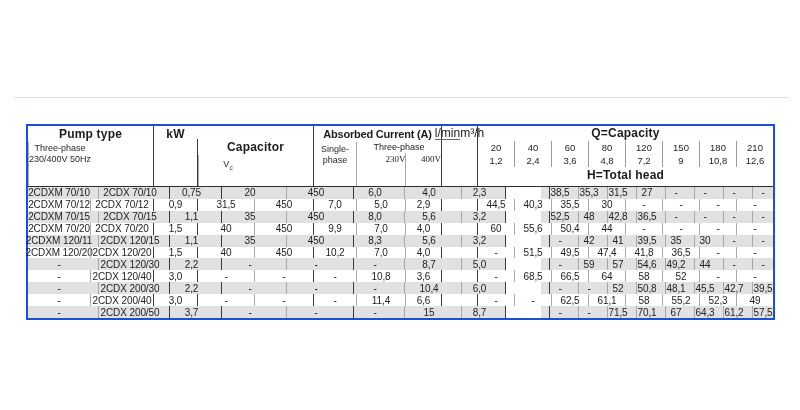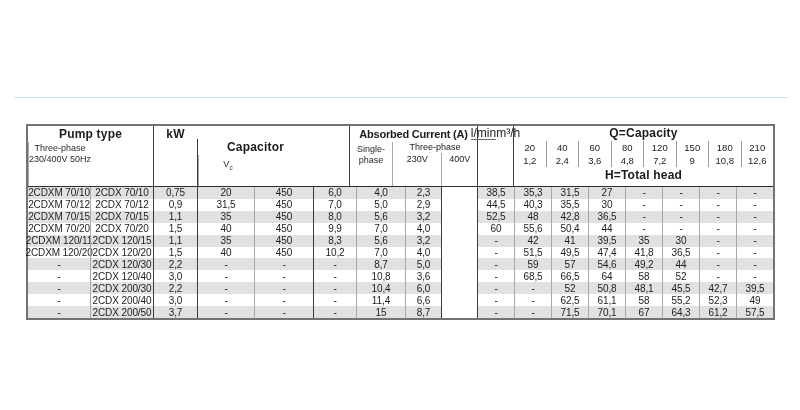--- a/index.html
+++ b/index.html
@@ -20,21 +20,21 @@
   }
   .title-en {
     color:#ffffff; font-weight:bold; font-size:14px; letter-spacing:.3px;
   }
   .title-ar {
     color:#ffffff; font-weight:bold; font-size:12.5px;
     font-family:"DejaVu Sans", sans-serif; direction:rtl;
   }
   .ptable {
     position:absolute; left:26px; top:124px; width:749px; height:196px;
-    border:2px solid #737373; display:flex; flex-direction:column;
+    border:2px solid #1d4ed8; display:flex; flex-direction:column;
     color:#1c1c1c; background:#ffffff;
   }
   
   .thead { height:61px; display:flex; border-bottom:1px solid #2e2e2e; }
   .group { display:flex; flex-direction:column; }
   .g-title {
     height:16px; line-height:16px; font-weight:bold; font-size:12px;
     text-align:center; letter-spacing:.2px; white-space:nowrap;
   }
   .g-title.small { font-size:11px; letter-spacing:-0.2px; }
@@ -42,50 +42,50 @@
   .sub-cell {
     text-align:center; font-size:9px; line-height:10.5px; color:#2a2a2a;
     padding-top:1px;
   }
   .sub-cell .l { display:block; white-space:nowrap; }
   .bl-thin { border-left:1px solid #a8a8a8; }
   .bl-dark { border-left:1px solid #3a3a3a; }
   .gw-pump { width:125px; }
   .gw-kw { width:44px; }
   .gw-cap { width:116px;margin-top:13px; }
-  .gw-abs { width:128px;margin-left:36px; }
+  .gw-abs { width:128px; }
   .gw-flow { width:36px; }
   .gw-qcap { flex:1; }
   .sc-single { width:62px; }
   .sc-three { width:63px; }
   .sc-uf { width:57px; padding-top:4px; }
   .sc-vc { width:59px; padding-top:4px; }
   .sc-vc sub { font-size:6.5px; }
   .sc-cur-single { width:43px; padding-top:2px; }
   .three-wrap { width:85px; display:flex; flex-direction:column; }
   .three-label { font-size:9px; text-align:center; line-height:11px; white-space:nowrap; }
   .three-volts { flex:1; display:flex; }
-  .tv { font-size:9px; text-align:center; padding-top:1px; }
+  .tv { font-size:9px; text-align:right; padding-top:1px;font-family:Liberation Serif, serif; }
   .tv-230 { width:49px; }
   .tv-400 { width:36px; }
   .flow-col { display:flex; flex-direction:row; font-size:12px; text-align:center;justify-content:center; }
   .flow-spacer { height:16px; }
   .flow-lmin { height:14px; line-height:14px; border-bottom:1px solid #6a6a6a; }
   .flow-m3h  { height:14px; line-height:14px; }
   .cap-title { height:15px; line-height:15px; font-weight:bold; font-size:12px; text-align:center; letter-spacing:.2px; }
   .cap-vals { display:flex; height:13px; }
   .cap-vals .v {
     flex:1; text-align:center; font-size:9.5px; line-height:13px;
   }
   .cap-vals .v + .v { border-left:1px solid #9b9b9b; }
   .cap-head-title { flex:1; font-weight:bold; font-size:12px; text-align:center; letter-spacing:.2px; padding-top:1px; }
   
   .tbody { flex:1; display:flex; flex-direction:column; }
   .row { flex:1; display:flex; }
-  .row.stripe { background:#e1e1e1; }
+  .row.stripe { background:#e1e1e1;gap:8px; }
   .cell {
     display:flex; align-items:center; justify-content:center;
     font-size:10px; letter-spacing:-0.1px; white-space:nowrap; height:100%;
   }
   .cw0{width:62px}.cw1{width:63px}.cw2{width:44px}.cw3{width:57px}
   .cw4{width:59px}.cw5{width:43px}.cw6{width:49px}.cw7{width:36px}
   .cwf{width:36px; background:#ffffff;}
   .cwc{flex:1}
 </style>
 </head>

